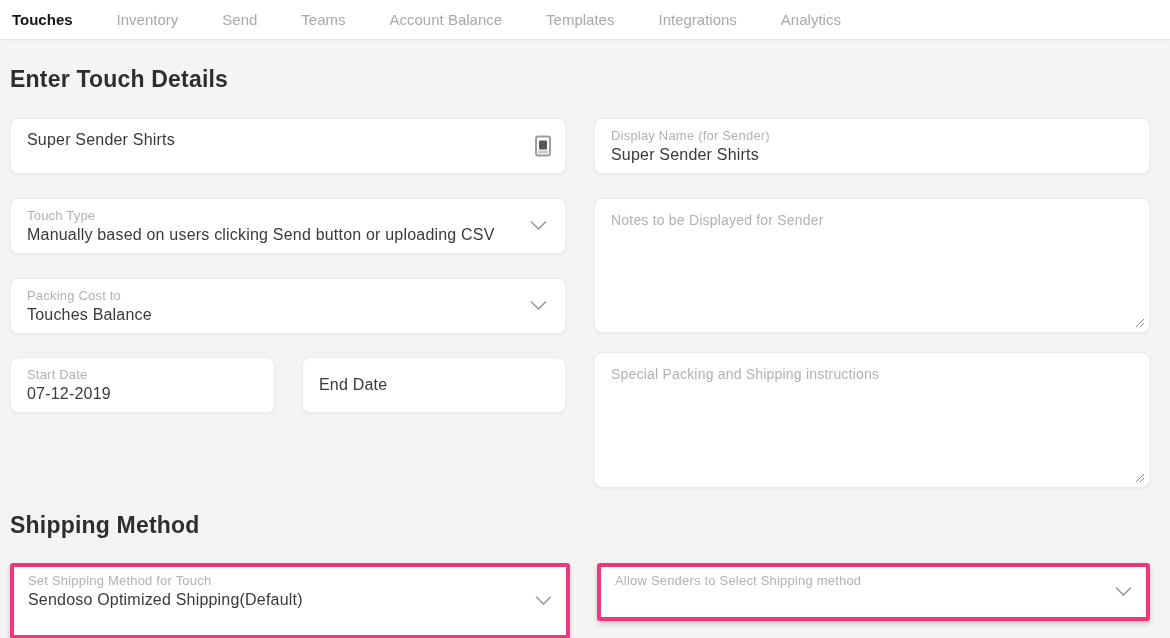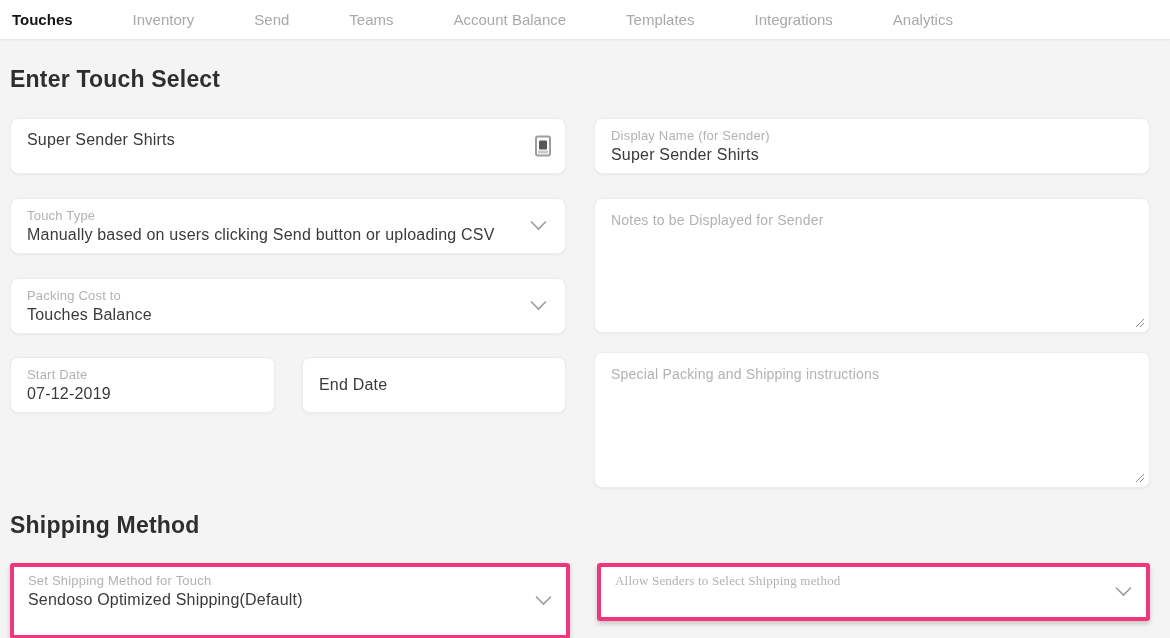--- a/index.html
+++ b/index.html
@@ -7,21 +7,21 @@
   body {
     font-family: "Liberation Sans", sans-serif;
     background: #f4f4f5;
   }
   .screen { position: relative; width: 1170px; height: 638px; background: #f4f4f5; }
 
   
   .topnav {
     position: absolute; top: 0; left: 0; width: 1170px; height: 40px;
     background: #ffffff; border-bottom: 1px solid #e7e7e8;
-    display: flex; align-items: center; gap: 60px; padding-left: 12px;
+    display: flex; align-items: center; gap: 44px; padding-left: 12px;
     box-shadow: 0 1px 2px rgba(0,0,0,0.03);
   }
   .navitem { font-size: 15px; color: #a9a9ab; cursor: pointer; white-space: nowrap; }
   .navitem.active { color: #141414; font-weight: 700; }
 
   
   .section-title {
     position: absolute; left: 10px;
     font-size: 23px; font-weight: 700; color: #2e2e30; letter-spacing: 0.2px;
   }
@@ -101,21 +101,21 @@
     <span class="navitem active">Touches</span>
     <span class="navitem">Inventory</span>
     <span class="navitem">Send</span>
     <span class="navitem">Teams</span>
     <span class="navitem">Account Balance</span>
     <span class="navitem">Templates</span>
     <span class="navitem">Integrations</span>
     <span class="navitem">Analytics</span>
   </div>
 
-  <h1 class="section-title" id="title-details">Enter Touch Select</h1>
+  <h1 class="section-title" id="title-details">Enter Touch Details</h1>
 
   <div class="card" id="card-touch-name">
     <div class="field-value">Super Sender Shirts</div>
     <div class="autofill-icon">
       <div class="glyph-top"></div>
       <div class="glyph-base"></div>
     </div>
   </div>
 
   <div class="card" id="card-display-name">
@@ -165,20 +165,20 @@
   <h2 class="section-title" id="title-shipping">Shipping Method</h2>
 
   <div class="highlight-card" id="card-shipping-method" style="border-color: rgb(240, 54, 124);">
     <div class="field-label">Set Shipping Method for Touch</div>
     <div class="field-value">Sendoso Optimized Shipping(Default)</div>
     <svg class="chevron" viewBox="0 0 17 11">
       <path d="M1.5 1.5 L8.5 8.5 L15.5 1.5" fill="none" stroke="#9b9b9e" stroke-width="1.6" stroke-linecap="round"></path>
     </svg>
   </div>
 
-  <div class="highlight-card" id="card-allow-senders" style="border-color: rgb(240, 54, 124); font-family: Liberation Serif, serif;">
+  <div class="highlight-card" id="card-allow-senders" style="border-color: rgb(240, 54, 124);">
     <div class="field-label">Allow Senders to Select Shipping method</div>
     <svg class="chevron" viewBox="0 0 17 11">
       <path d="M1.5 1.5 L8.5 8.5 L15.5 1.5" fill="none" stroke="#9b9b9e" stroke-width="1.6" stroke-linecap="round"></path>
     </svg>
   </div>
 
 </div>
 
 </body></html>

